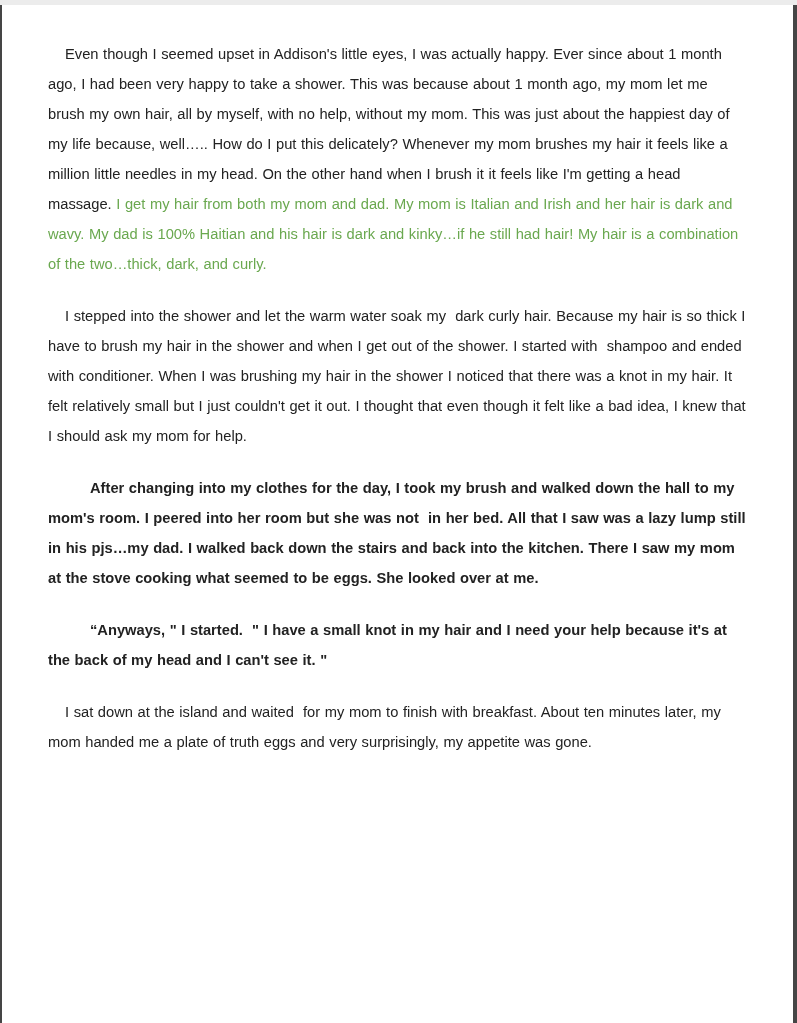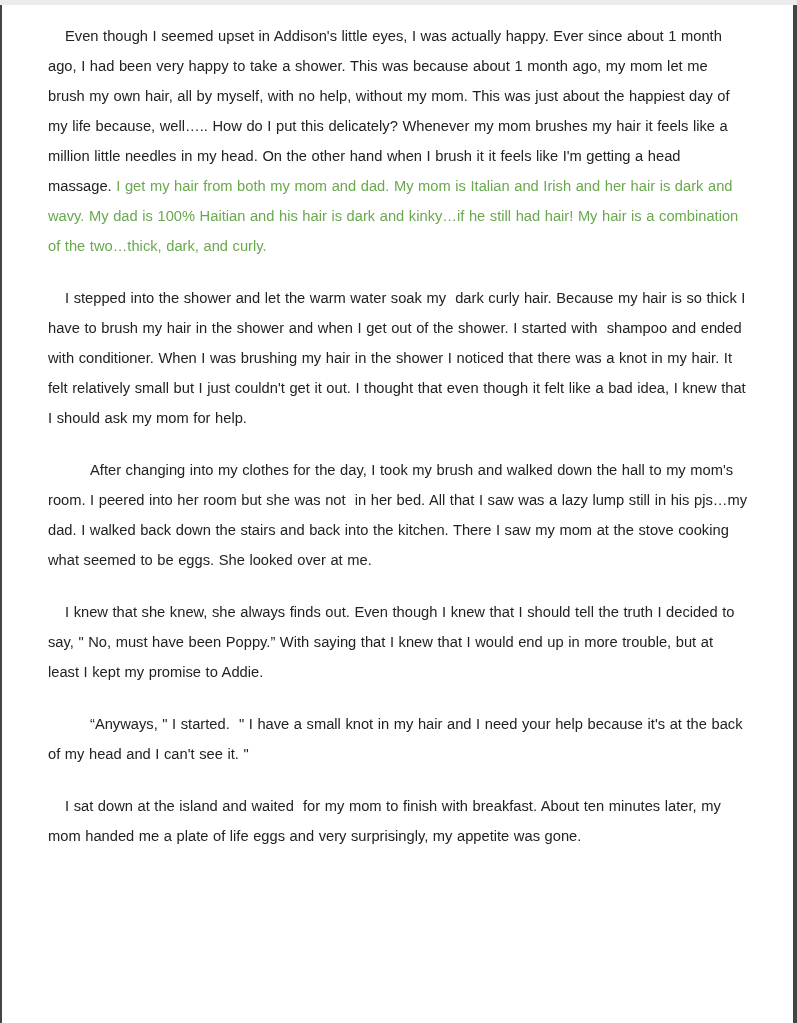--- a/index.html
+++ b/index.html
@@ -22,50 +22,49 @@
     background: var(--strip, #ececec);
     z-index: 2;
   }
   .page {
     position: absolute;
     top: 5px; left: 0; right: 0; bottom: 0;
     background: var(--page-bg, #ffffff);
     border-left: 2px solid var(--border, #454545);
     border-right: 4px solid var(--border, #454545);
     box-sizing: border-box;
-    padding: 16px 45px 20px 46px;
+    padding: 34px 45px 20px 46px;
     overflow: hidden;
   }
   .para {
     margin: 0 0 22px 0;
     font-size: 14.7px;
     line-height: 30px;
     color: var(--ink, #222222);
     white-space: pre-wrap;
     word-spacing: 0.5px;
   }
   .indent-sm { text-indent: 17px; }
-  .indent-lg { text-indent: 42px; }
+  .indent-lg { text-indent: 42px; font-weight: bold; }
   .green { color: var(--green, #6aa84f); }
 </style>
 </head>
 <body>
 
 <div class="canvas">
   <div class="top-strip"></div>
   <div class="page">
 
     <p class="para indent-sm"><span>Even though I seemed upset in Addison's little eyes, I was actually happy. Ever since about 1 month ago, I had been very happy to take a shower. This was because about 1 month ago, my mom let me brush my own hair, all by myself, with no help, without my mom. This was just about the happiest day of my life because, well….. How do I put this delicately? Whenever my mom brushes my hair it feels like a million little needles in my head. On the other hand when I brush it it feels like I'm getting a head massage. </span><span class="green">I get my hair from both my mom and dad. My mom is Italian and Irish and her hair is dark and wavy. My dad is 100% Haitian and his hair is dark and kinky…if he still had hair! My hair is a combination of the two…thick, dark, and curly.</span></p>
 
     <p class="para indent-sm"><span>I stepped into the shower and let the warm water soak my  dark curly hair. Because my hair is so thick I have to brush my hair in the shower and when I get out of the shower. I started with  shampoo and ended with conditioner. When I was brushing my hair in the shower I noticed that there was a knot in my hair. It felt relatively small but I just couldn't get it out. I thought that even though it felt like a bad idea, I knew that I should ask my mom for help.</span></p>
 
     <p class="para indent-lg"><span>After changing into my clothes for the day, I took my brush and walked down the hall to my mom's room. I peered into her room but she was not  in her bed. All that I saw was a lazy lump still in his pjs…my dad. I walked back down the stairs and back into the kitchen. There I saw my mom at the stove cooking what seemed to be eggs. She looked over at me.</span></p>
 
 
-    <p class="para indent-sm"><span>I knew that she knew, she always finds out. Even though I knew that I should tell the truth I decided to say, " No, must have been Poppy.” With saying that I knew that I would end up in more trouble, but at least I kept my promise to Addie.</span></p>
 
     <p class="para indent-lg"><span>“Anyways, " I started.  " I have a small knot in my hair and I need your help because it's at the back of my head and I can't see it. "</span></p>
 
 
-    <p class="para indent-sm"><span>I sat down at the island and waited  for my mom to finish with breakfast. About ten minutes later, my mom handed me a plate of life eggs and very surprisingly, my appetite was gone.</span></p>
+    <p class="para indent-sm"><span>I sat down at the island and waited  for my mom to finish with breakfast. About ten minutes later, my mom handed me a plate of truth eggs and very surprisingly, my appetite was gone.</span></p>
 
   </div>
 </div>
 
 </body></html>

